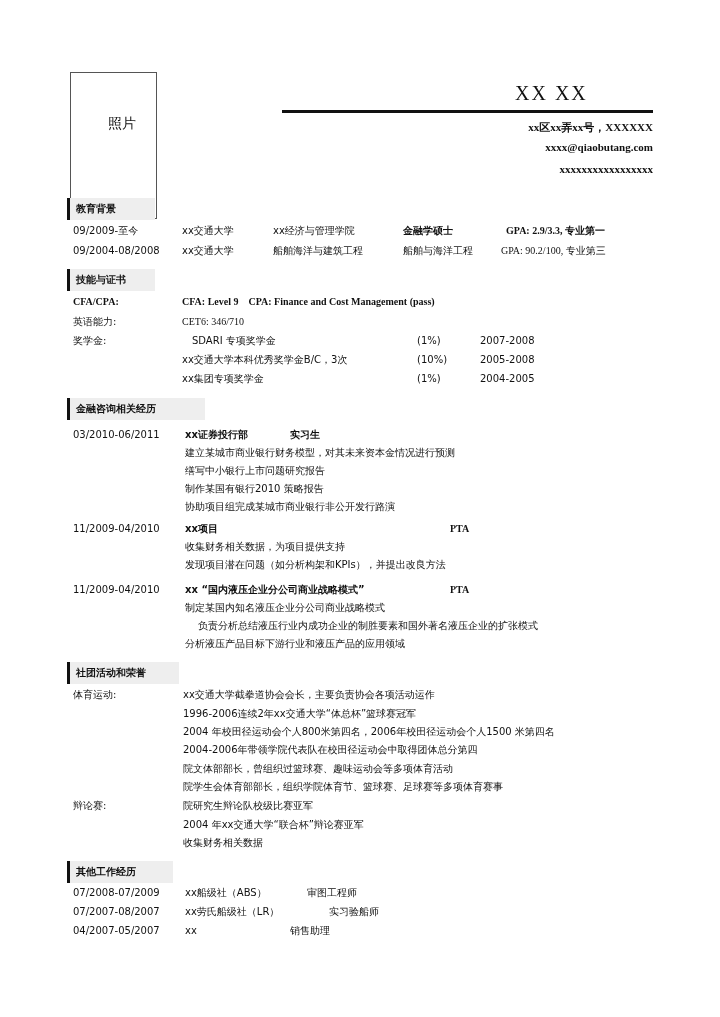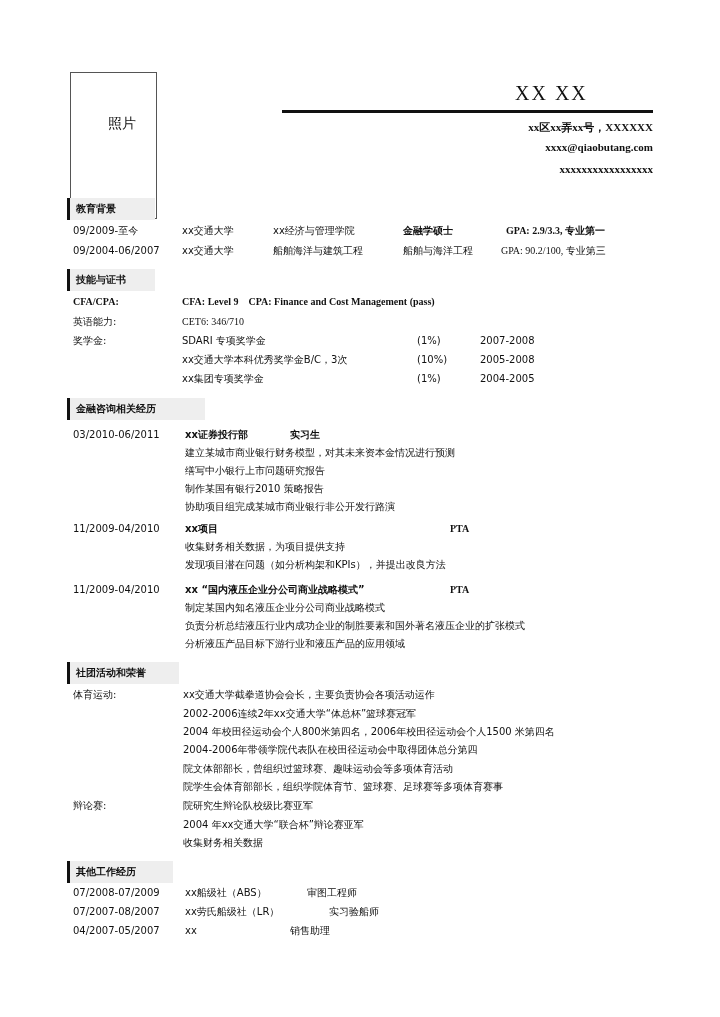--- a/index.html
+++ b/index.html
@@ -30,39 +30,39 @@
 
 <div class="sec" style="top:198px;width:88px">教育背景</div>
 <div class="row" style="top:222px">
   <span class="c" style="left:0">09/2009-至今</span>
   <span class="c" style="left:109px">xx交通大学</span>
   <span class="c" style="left:200px">xx经济与管理学院</span>
   <span class="c b" style="left:330px">金融学硕士</span>
   <span class="c b serif" style="left:433px">GPA: 2.9/3.3, 专业第一</span>
 </div>
 <div class="row" style="top:242px">
-  <span class="c" style="left:0">09/2004-06/2007</span>
+  <span class="c" style="left:0">09/2004-08/2008</span>
   <span class="c" style="left:109px">xx交通大学</span>
   <span class="c" style="left:200px">船舶海洋与建筑工程</span>
   <span class="c" style="left:330px">船舶与海洋工程</span>
   <span class="c serif" style="left:428px">GPA: 90.2/100, 专业第三</span>
 </div>
 
 <div class="sec" style="top:269px;width:88px">技能与证书</div>
 <div class="row" style="top:293px">
   <span class="c b serif" style="left:0">CFA/CPA:</span>
   <span class="c b serif" style="left:109px;white-space:pre">CFA: Level 9    CPA: Finance and Cost Management (pass)</span>
 </div>
 <div class="row" style="top:313px">
   <span class="c" style="left:0">英语能力:</span>
   <span class="c serif" style="left:109px">CET6: 346/710</span>
 </div>
 <div class="row" style="top:332px">
   <span class="c" style="left:0">奖学金:</span>
-  <span class="c" style="left:109px">SDARI 专项奖学金</span>
+  <span class="c" style="left:119px">SDARI 专项奖学金</span>
   <span class="c" style="left:344px">(1%)</span>
   <span class="c" style="left:407px">2007-2008</span>
 </div>
 <div class="row" style="top:351px">
   <span class="c" style="left:109px">xx交通大学本科优秀奖学金B/C，3次</span>
   <span class="c" style="left:344px">(10%)</span>
   <span class="c" style="left:407px">2005-2008</span>
 </div>
 <div class="row" style="top:370px">
   <span class="c" style="left:109px">xx集团专项奖学金</span>
@@ -88,27 +88,27 @@
 </div>
 <div class="row" style="top:538px;left:185px">收集财务相关数据，为项目提供支持</div>
 <div class="row" style="top:556px;left:185px">发现项目潜在问题（如分析构架和KPIs），并提出改良方法</div>
 
 <div class="row" style="top:581px">
   <span class="c" style="left:0">11/2009-04/2010</span>
   <span class="c b" style="left:112px">xx “国内液压企业分公司商业战略模式”</span>
   <span class="c b serif" style="left:377px">PTA</span>
 </div>
 <div class="row" style="top:599px;left:185px">制定某国内知名液压企业分公司商业战略模式</div>
-<div class="row" style="top:617px;left:185px">负责分析总结液压行业内成功企业的制胜要素和国外著名液压企业的扩张模式</div>
+<div class="row" style="top:617px;left:198px">负责分析总结液压行业内成功企业的制胜要素和国外著名液压企业的扩张模式</div>
 <div class="row" style="top:635px;left:185px">分析液压产品目标下游行业和液压产品的应用领域</div>
 
 <div class="sec" style="top:662px;width:112px">社团活动和荣誉</div>
 <div class="row" style="top:686px">体育运动:</div>
 <div class="row" style="top:686px;left:183px">xx交通大学截拳道协会会长，主要负责协会各项活动运作</div>
-<div class="row" style="top:705px;left:183px">2002-2006连续2年xx交通大学“体总杯”篮球赛冠军</div>
+<div class="row" style="top:705px;left:183px">1996-2006连续2年xx交通大学“体总杯”篮球赛冠军</div>
 <div class="row" style="top:723px;left:183px">2004 年校田径运动会个人800米第四名，2006年校田径运动会个人1500 米第四名</div>
 <div class="row" style="top:741px;left:183px">2004-2006年带领学院代表队在校田径运动会中取得团体总分第四</div>
 <div class="row" style="top:760px;left:183px">院文体部部长，曾组织过篮球赛、趣味运动会等多项体育活动</div>
 <div class="row" style="top:778px;left:183px">院学生会体育部部长，组织学院体育节、篮球赛、足球赛等多项体育赛事</div>
 <div class="row" style="top:797px">辩论赛:</div>
 <div class="row" style="top:797px;left:183px">院研究生辩论队校级比赛亚军</div>
 <div class="row" style="top:816px;left:183px">2004 年xx交通大学“联合杯”辩论赛亚军</div>
 <div class="row" style="top:834px;left:183px">收集财务相关数据</div>
 
 <div class="sec" style="top:861px;width:106px">其他工作经历</div>

